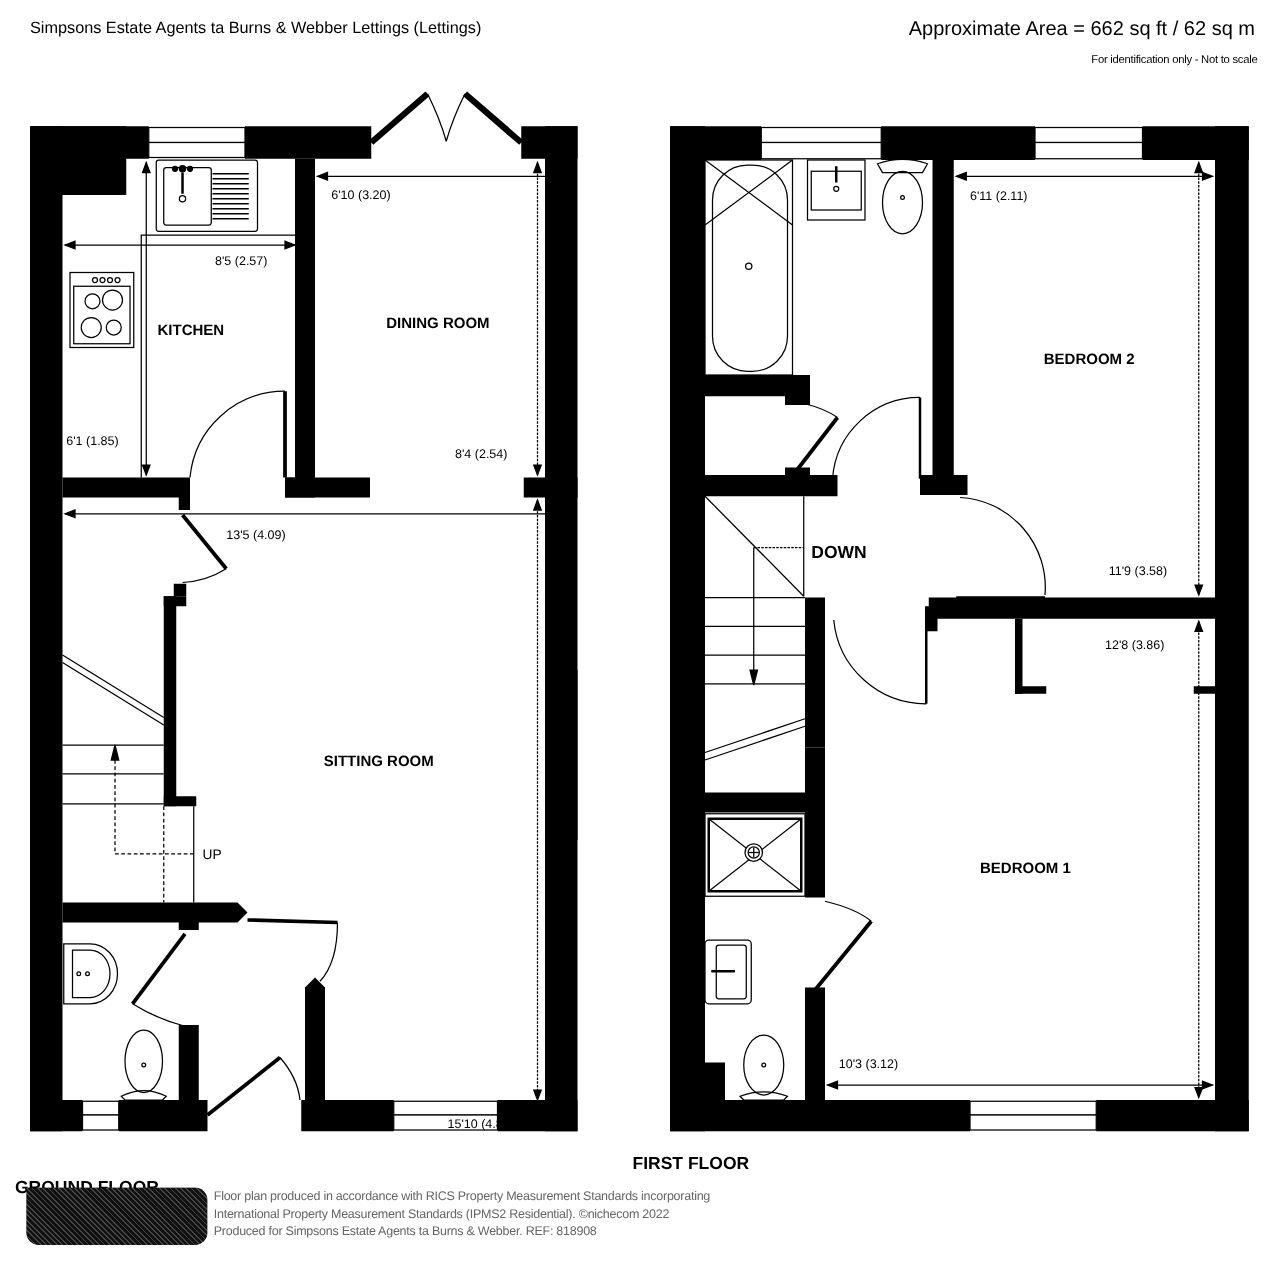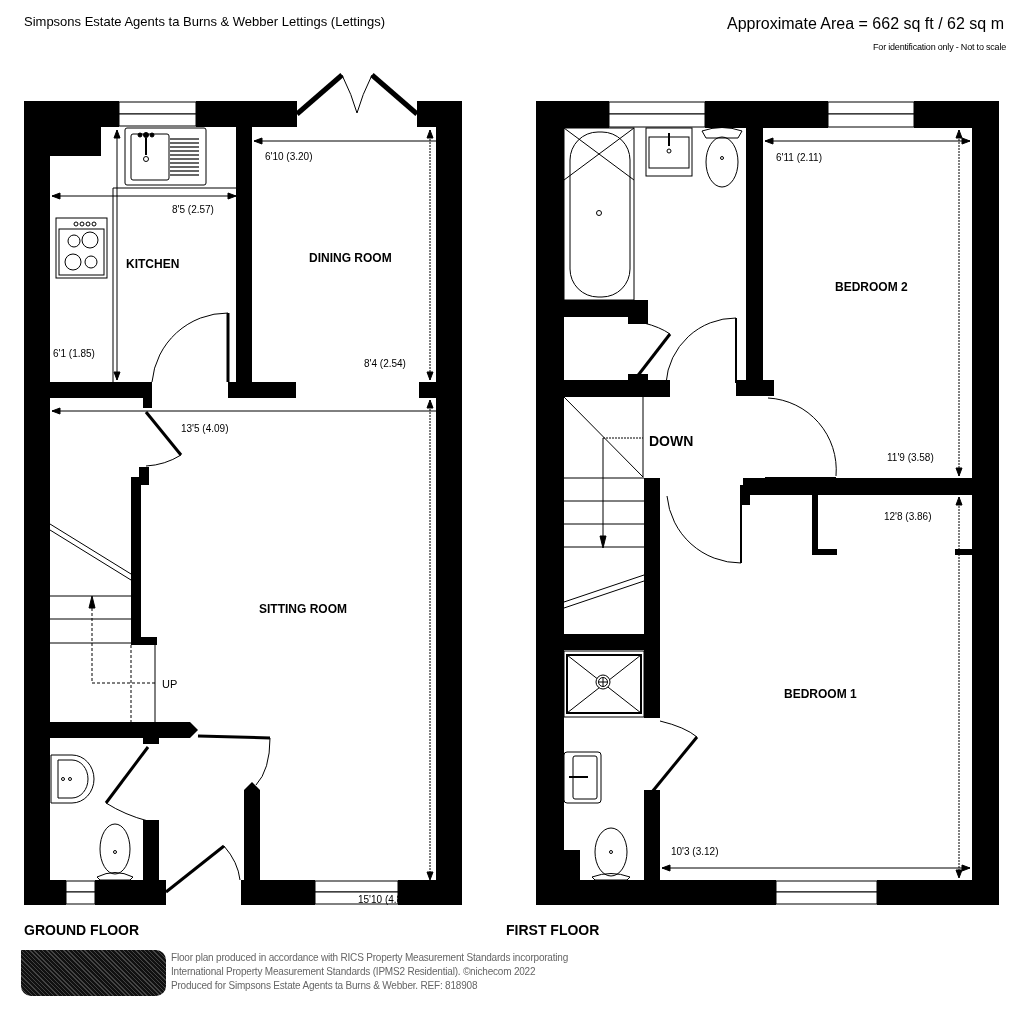--- a/index.html
+++ b/index.html
@@ -286,21 +286,21 @@
 <div class="abs room" style="left:259px;top:602px;">SITTING ROOM</div>
 <div class="abs small" style="left:162px;top:678px;">UP</div>
 
 <div class="abs dim" style="left:172px;top:204px;">8'5 (2.57)</div>
 <div class="abs dim" style="left:53px;top:348px;">6'1 (1.85)</div>
 <div class="abs dim" style="left:265px;top:151px;">6'10 (3.20)</div>
 <div class="abs dim" style="left:364px;top:358px;">8'4 (2.54)</div>
 <div class="abs dim" style="left:181px;top:423px;">13'5 (4.09)</div>
 <div class="abs dim" style="left:358px;top:851px;margin-top:43px;">15'10 (4.83)</div>
 
-<div class="abs floor-label" style="left:24px;">GROUND FLOOR</div>
+<div class="abs floor-label" style="left:12px;margin-top:19px;">GROUND FLOOR</div>
 
 <div class="abs room" style="left:835px;top:280px;">BEDROOM 2</div>
 <div class="abs room" style="left:784px;top:687px;">BEDROOM 1</div>
 <div class="abs room" style="left:649px;top:433px;font-size:14px;">DOWN</div>
 
 <div class="abs dim" style="left:776px;top:152px;">6'11 (2.11)</div>
 <div class="abs dim" style="left:887px;top:452px;">11'9 (3.58)</div>
 <div class="abs dim" style="left:884px;top:511px;">12'8 (3.86)</div>
 <div class="abs dim" style="left:671px;top:846px;">10'3 (3.12)</div>
 

